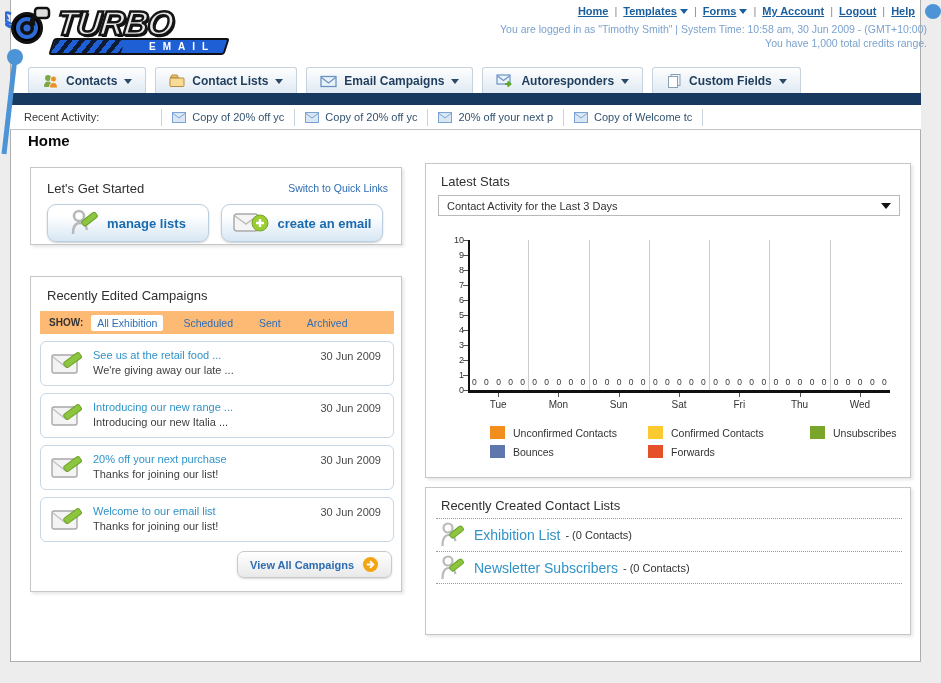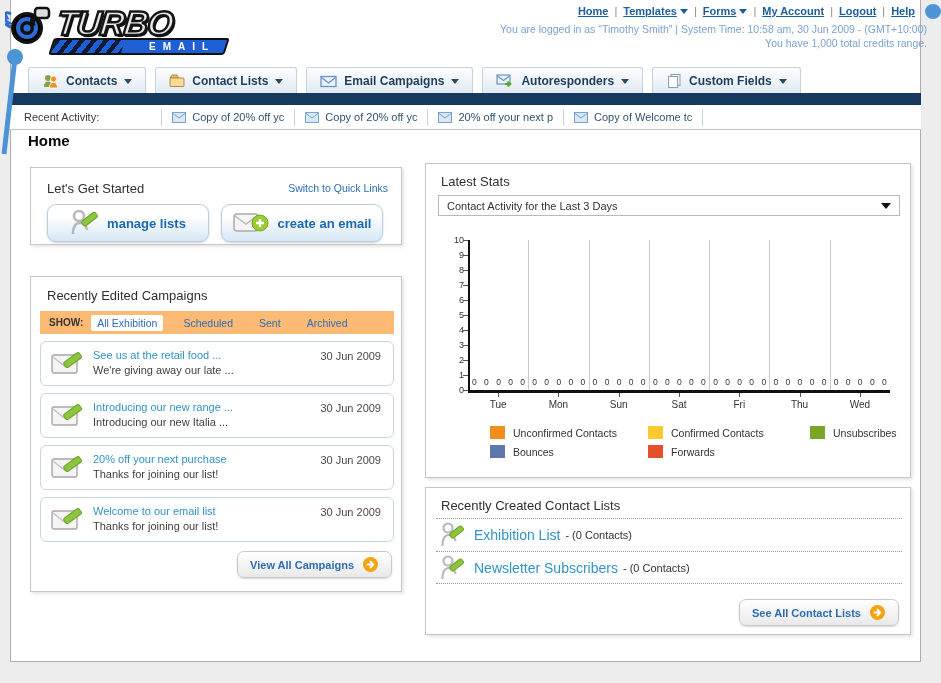--- a/index.html
+++ b/index.html
@@ -500,25 +500,16 @@
             <svg width="24" height="28" viewBox="0 0 24 28">
               <circle cx="8" cy="7" r="4.5" fill="none" stroke="#B9B9B9" stroke-width="2.2"></circle>
               <path d="M2.5 25 Q2.5 14 9 14 Q14.5 14 15.5 20" fill="none" stroke="#B9B9B9" stroke-width="2.2"></path>
               <rect x="9" y="13.5" width="15" height="5.5" rx="2" transform="rotate(-38 9 13.5)" fill="#8CC63F" stroke="#6FA32B"></rect>
             </svg>
           </span>
           <span class="list-name">Newsletter Subscribers </span>
           <span class="list-suffix">- (0 Contacts)</span>
         </div>
       </div>
-    <div class="pill-btn see-all">
-      <span>See All Contact Lists</span>
-      <span class="icon">
-        <svg width="17" height="17" viewBox="0 0 18 18">
-            <circle cx="9" cy="9" r="8" fill="#F5A411"></circle>
-            <path d="M5 9 h6 M8.5 5.5 L12 9 L8.5 12.5" stroke="#fff" stroke-width="2" fill="none"></path>
-          </svg>
-      </span>
-    </div>
   </div>
 
   <div class="bottom-strip"></div>
 </div>
 
 </body></html>

